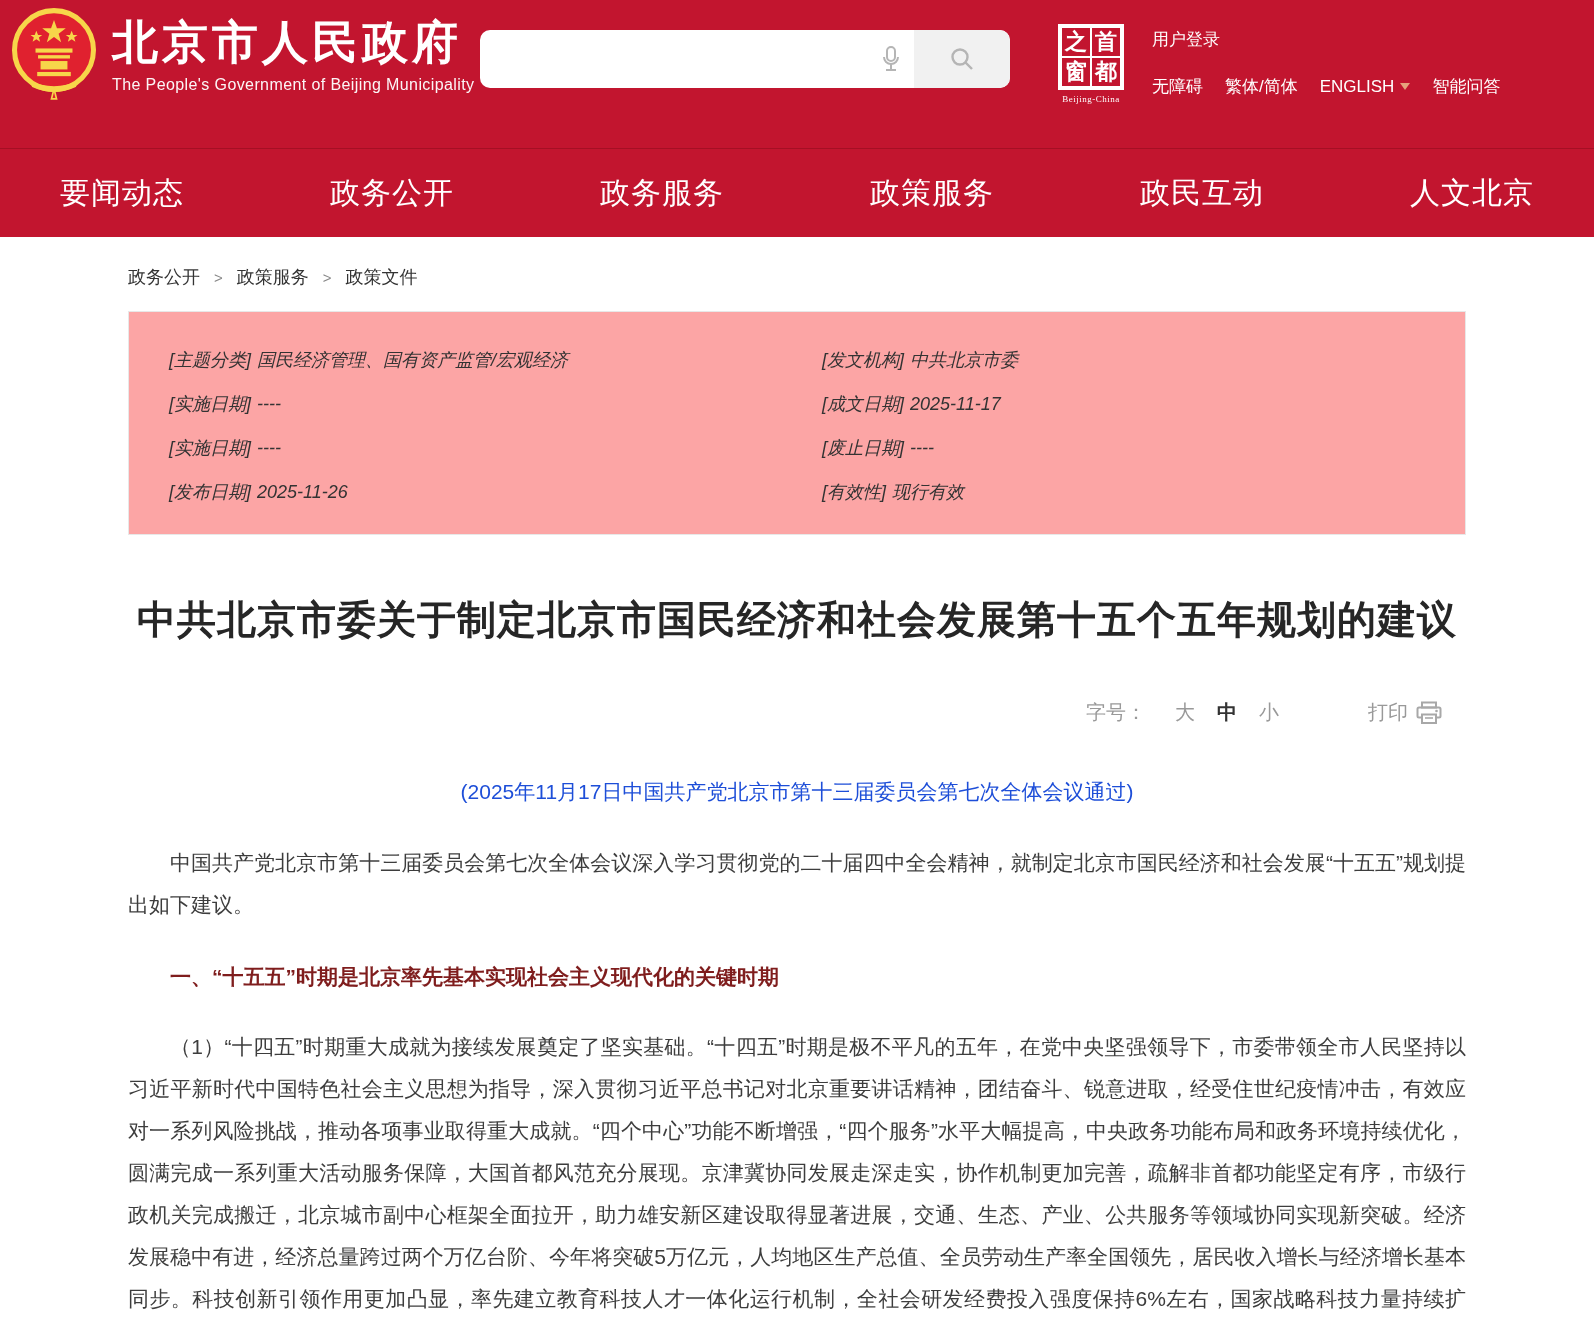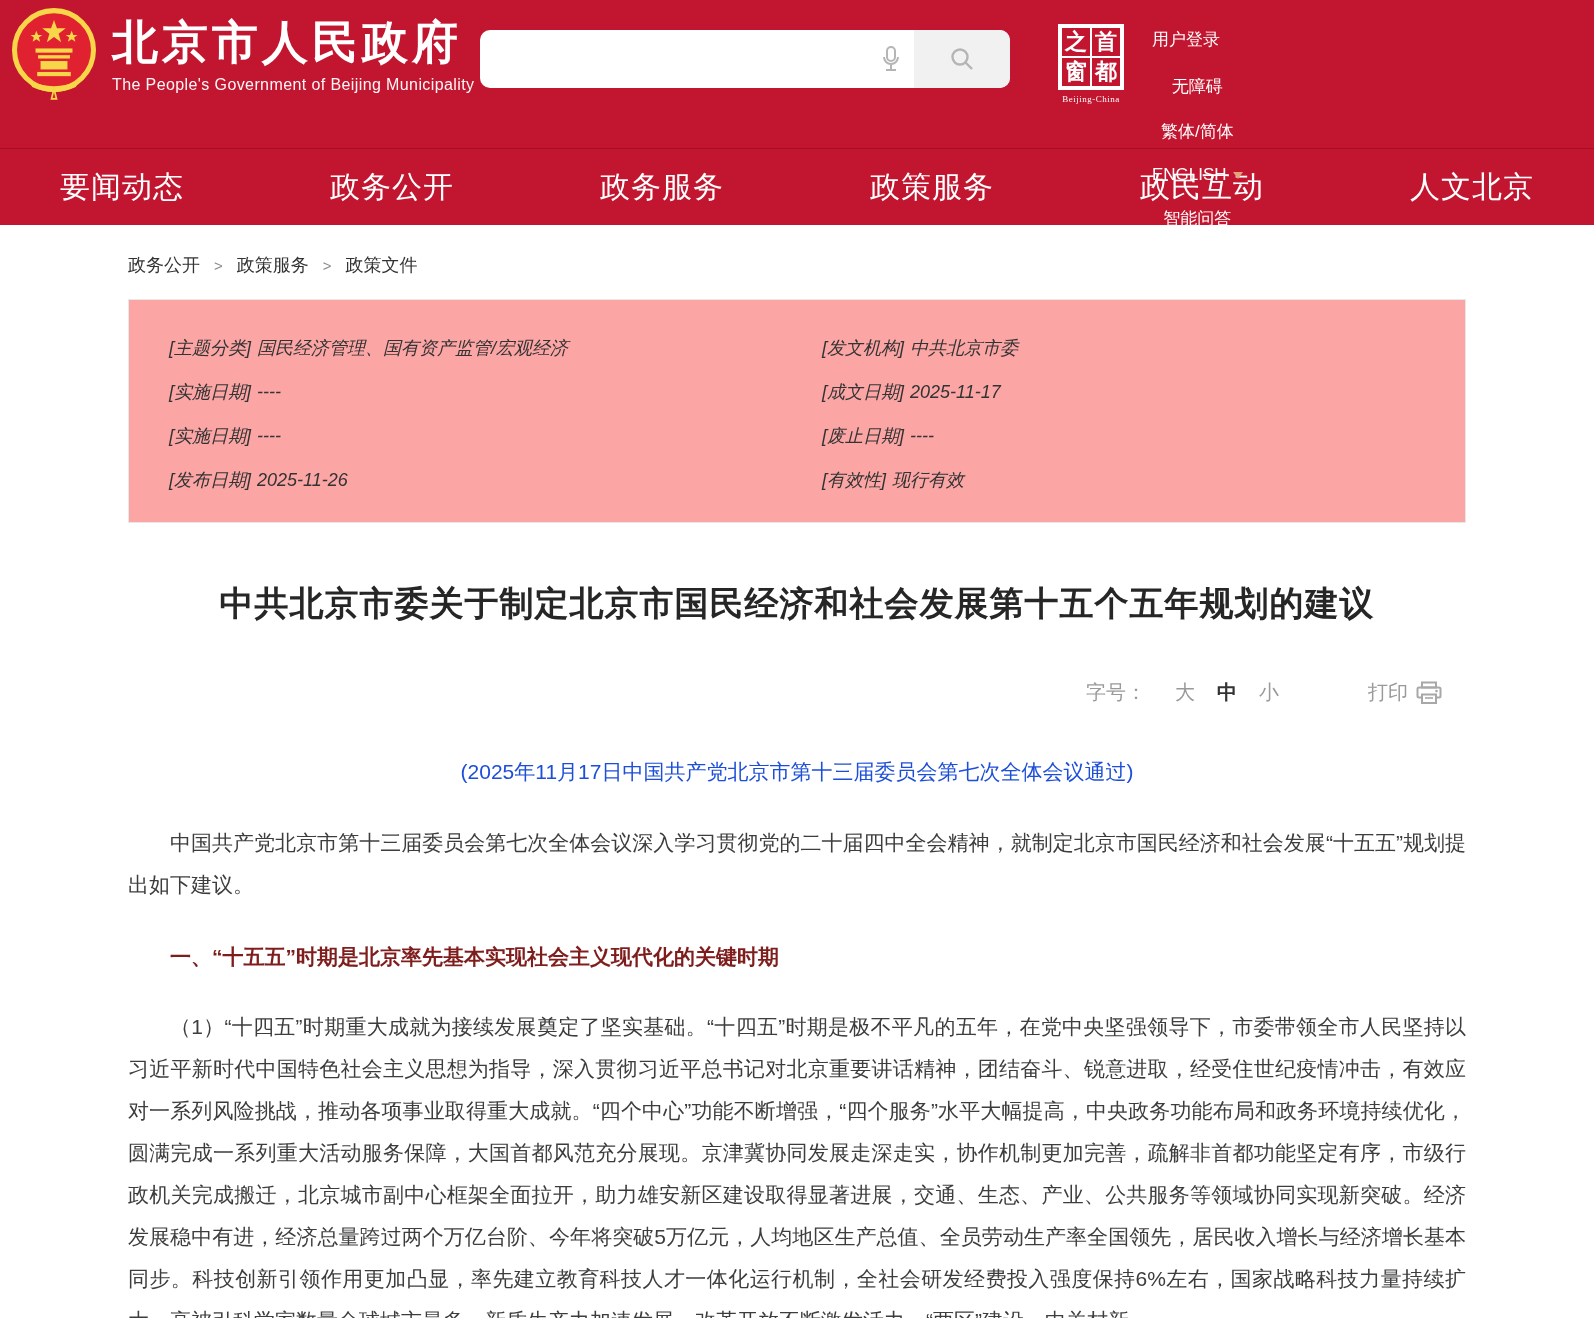--- a/index.html
+++ b/index.html
@@ -19,41 +19,41 @@
   .mic-btn { width:46px; height:100%; display:flex; align-items:center; justify-content:center; cursor:pointer; }
   .search-btn { width:96px; height:100%; background:#f1f1f1; display:flex; align-items:center; justify-content:center; cursor:pointer; border-radius:0 10px 10px 0; }
 
   .cw-logo { position:absolute; left:1056px; top:24px; width:70px; color:#fff; text-align:center; cursor:pointer; }
   .cw-grid { width:66px; height:66px; margin:0 auto; border:3px solid #fff; display:grid; grid-template-columns:1fr 1fr; grid-template-rows:1fr 1fr; }
   .cw-cell { display:flex; align-items:center; justify-content:center; font-size:22px; font-weight:700; border:1px solid #fff; line-height:1; }
   .cw-caption { font-size:9px; margin-top:4px; font-family:"Liberation Serif","DejaVu Serif",serif; letter-spacing:.5px; }
 
   .user-area { position:absolute; left:1152px; top:28px; color:#fff; }
   .user-login { font-size:17px; cursor:pointer; }
-  .quick-links { margin-top:24px; display:flex; align-items:center; gap:22px; font-size:17px;flex-direction:column; }
+  .quick-links { margin-top:24px; display:flex; align-items:center; gap:22px; font-size:17px; }
   .quick-link { cursor:pointer; display:flex; align-items:center; gap:6px; }
   .tri-down { width:0; height:0; border-left:5px solid transparent; border-right:5px solid transparent; border-top:7px solid #e6a27c; }
 
   
-  .main-nav { height:77px; background:#c2152f; border-top:1px solid #a50f24;
+  .main-nav { height:89px; background:#c2152f; border-top:1px solid #a50f24;
     display:flex; align-items:center; justify-content:space-between; padding:0 60px; }
   .nav-item { color:#fff; font-size:30px; letter-spacing:1px; cursor:pointer; }
 
   
   .content { width:1338px; margin:0 auto; }
   .breadcrumb { display:flex; align-items:center; gap:14px; padding:28px 0 14px 0; font-size:18px; color:#333; }
   .crumb { cursor:pointer; }
   .crumb-sep { color:#888; font-size:15px; }
 
   .meta-box { margin-top:8px; border:1px solid #e8e8e8; background:#fca5a5; padding:36px 40px 30px 40px;
     display:grid; grid-template-columns:1fr 1fr; column-gap:50px; row-gap:20px;font-style:italic; }
   .meta-item { font-size:18px; color:#333; line-height:24px; white-space:nowrap; }
   .meta-item .lbl { margin-right:6px; }
 
-  .doc-title { margin-top:58px; text-align:center; font-size:34px; font-weight:600; color:#262626; letter-spacing:1px; }
+  .doc-title { margin-top:58px; text-align:center; font-size:39px; font-weight:600; color:#262626; letter-spacing:1px; }
 
   .doc-toolbar { margin-top:52px; display:flex; justify-content:flex-end; align-items:flex-start; font-size:20px; color:#999; padding-right:24px; }
   .fs-label { margin-right:18px; }
   .fs-opt { margin:0 11px; cursor:pointer; color:#999; }
   .fs-opt.active { color:#333; font-weight:700; }
   .print-wrap { margin-left:78px; display:flex; align-items:center; gap:8px; cursor:pointer; color:#999; }
 
   .doc-subtitle { margin-top:52px; text-align:center; font-size:21px; color:#1d4ed8; }
 
   .doc-body { margin-top:36px; font-size:21px; color:#3d3d3d; line-height:42px; text-align:justify; }

